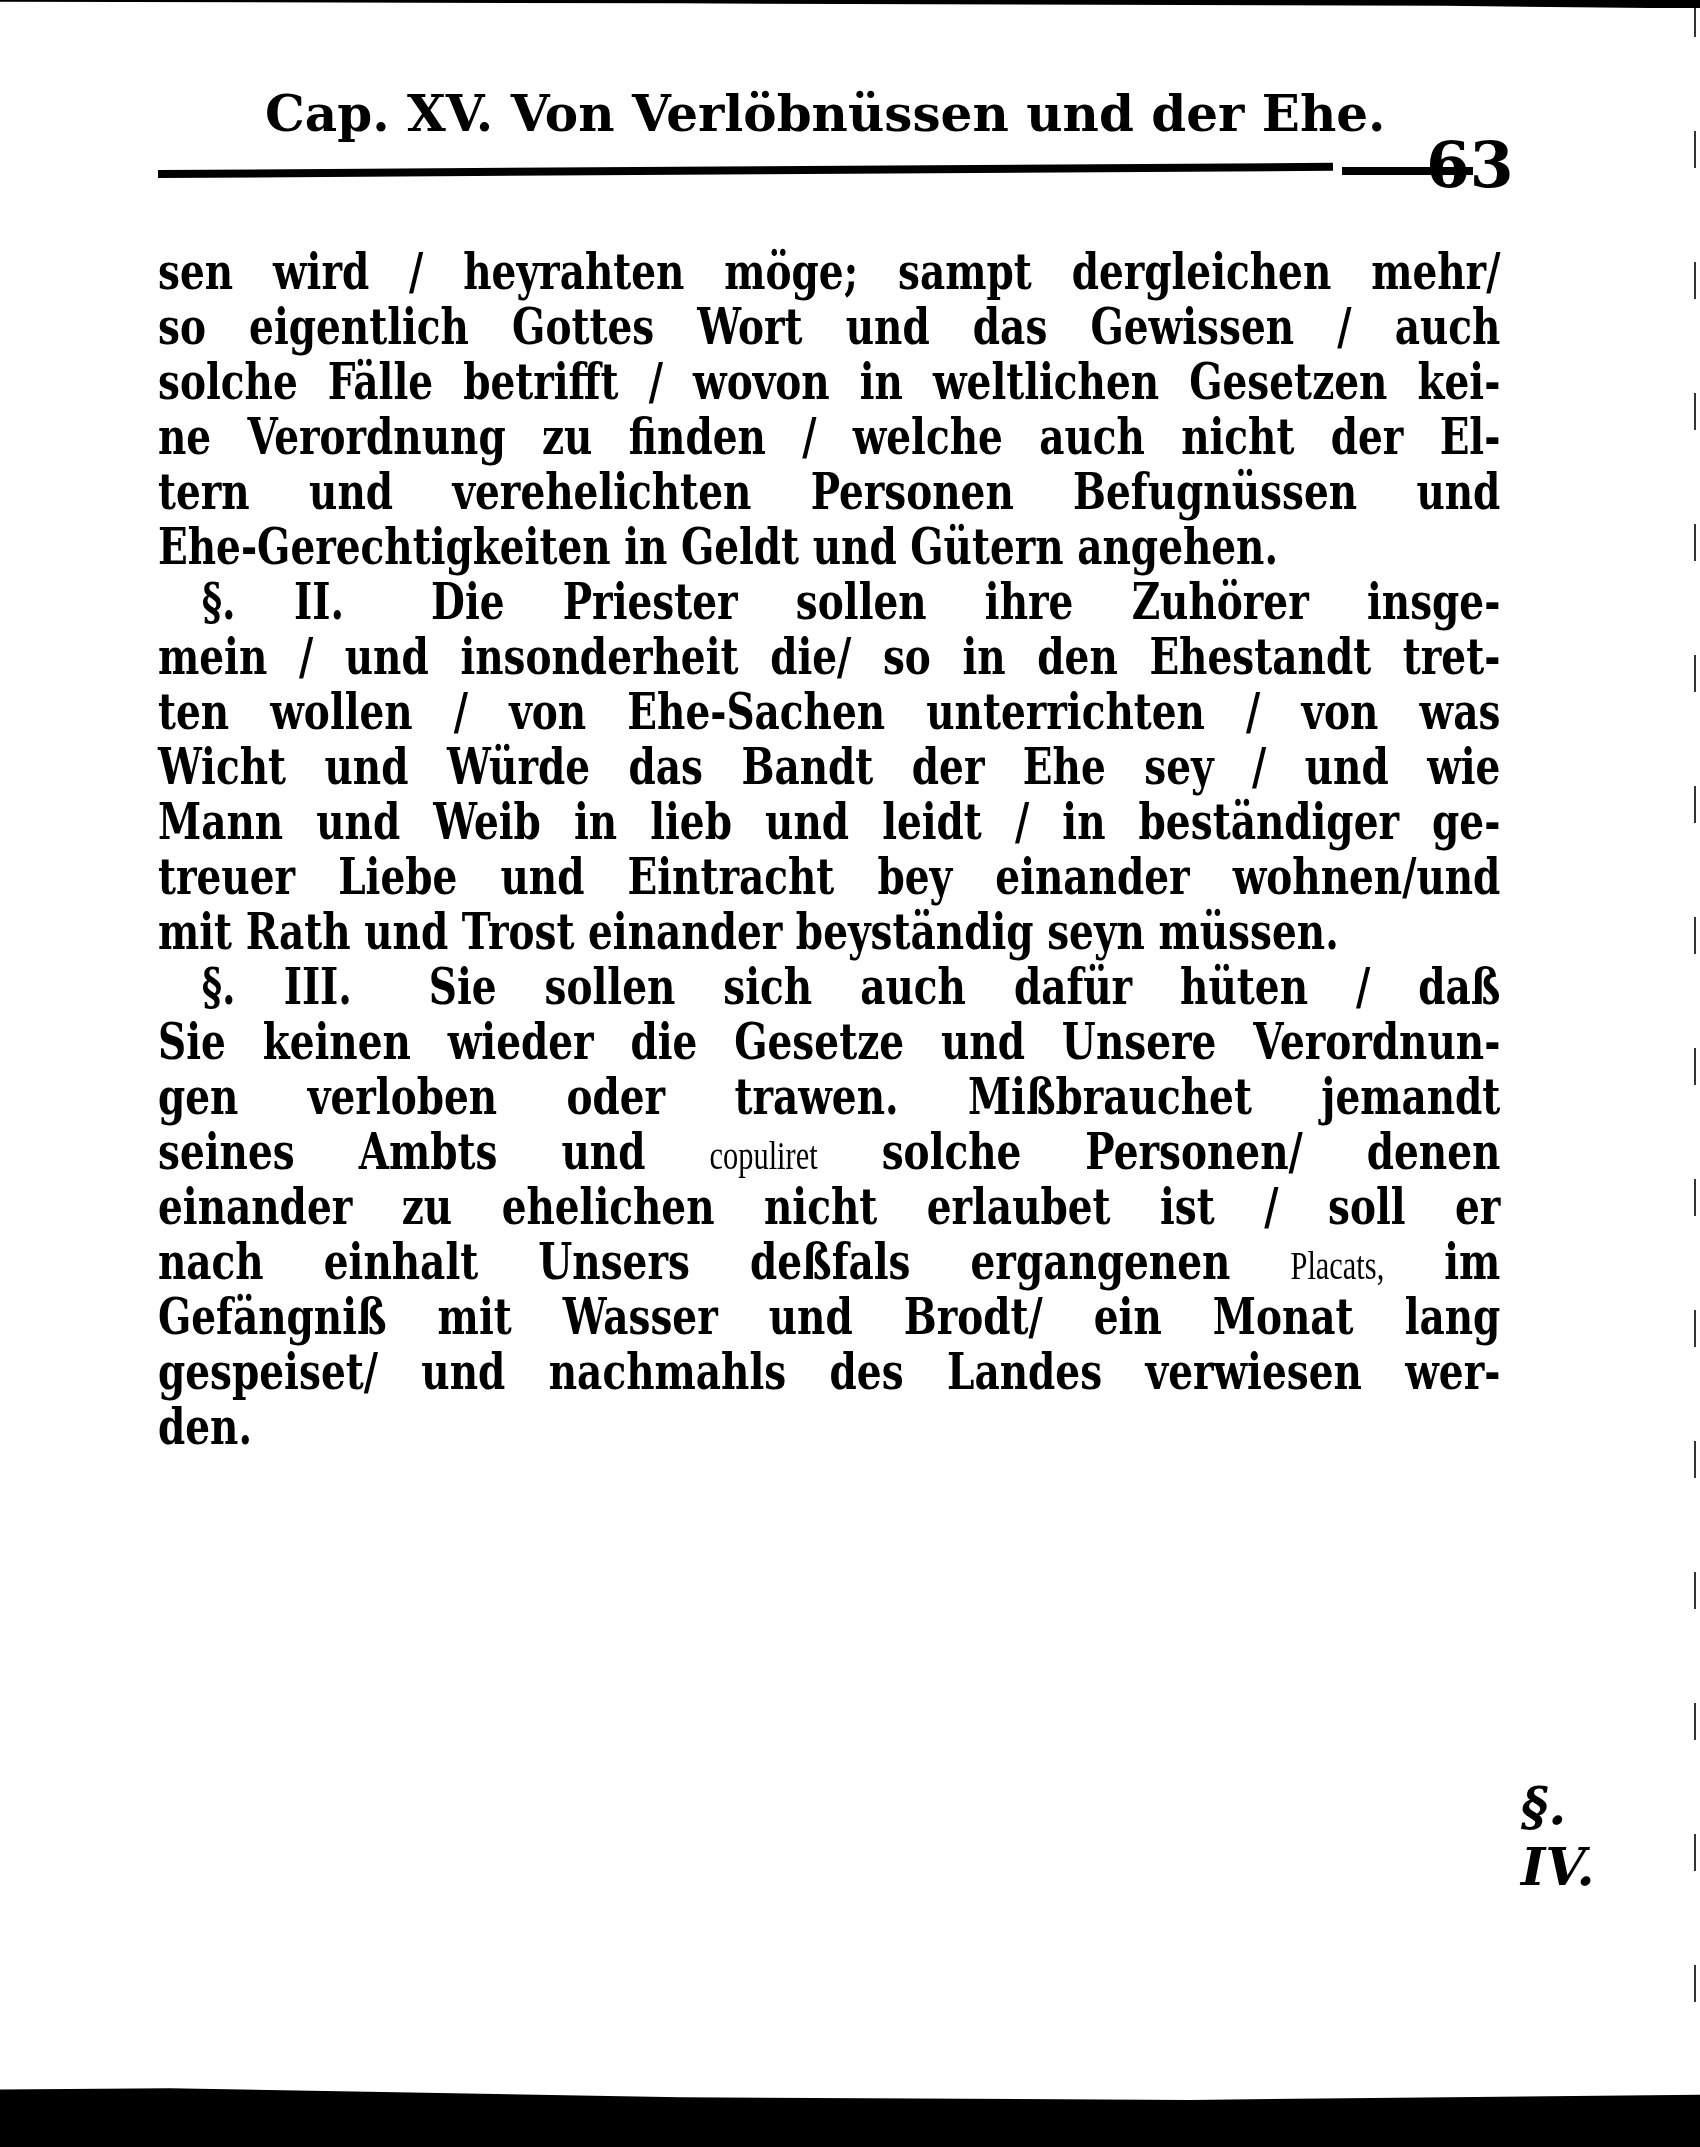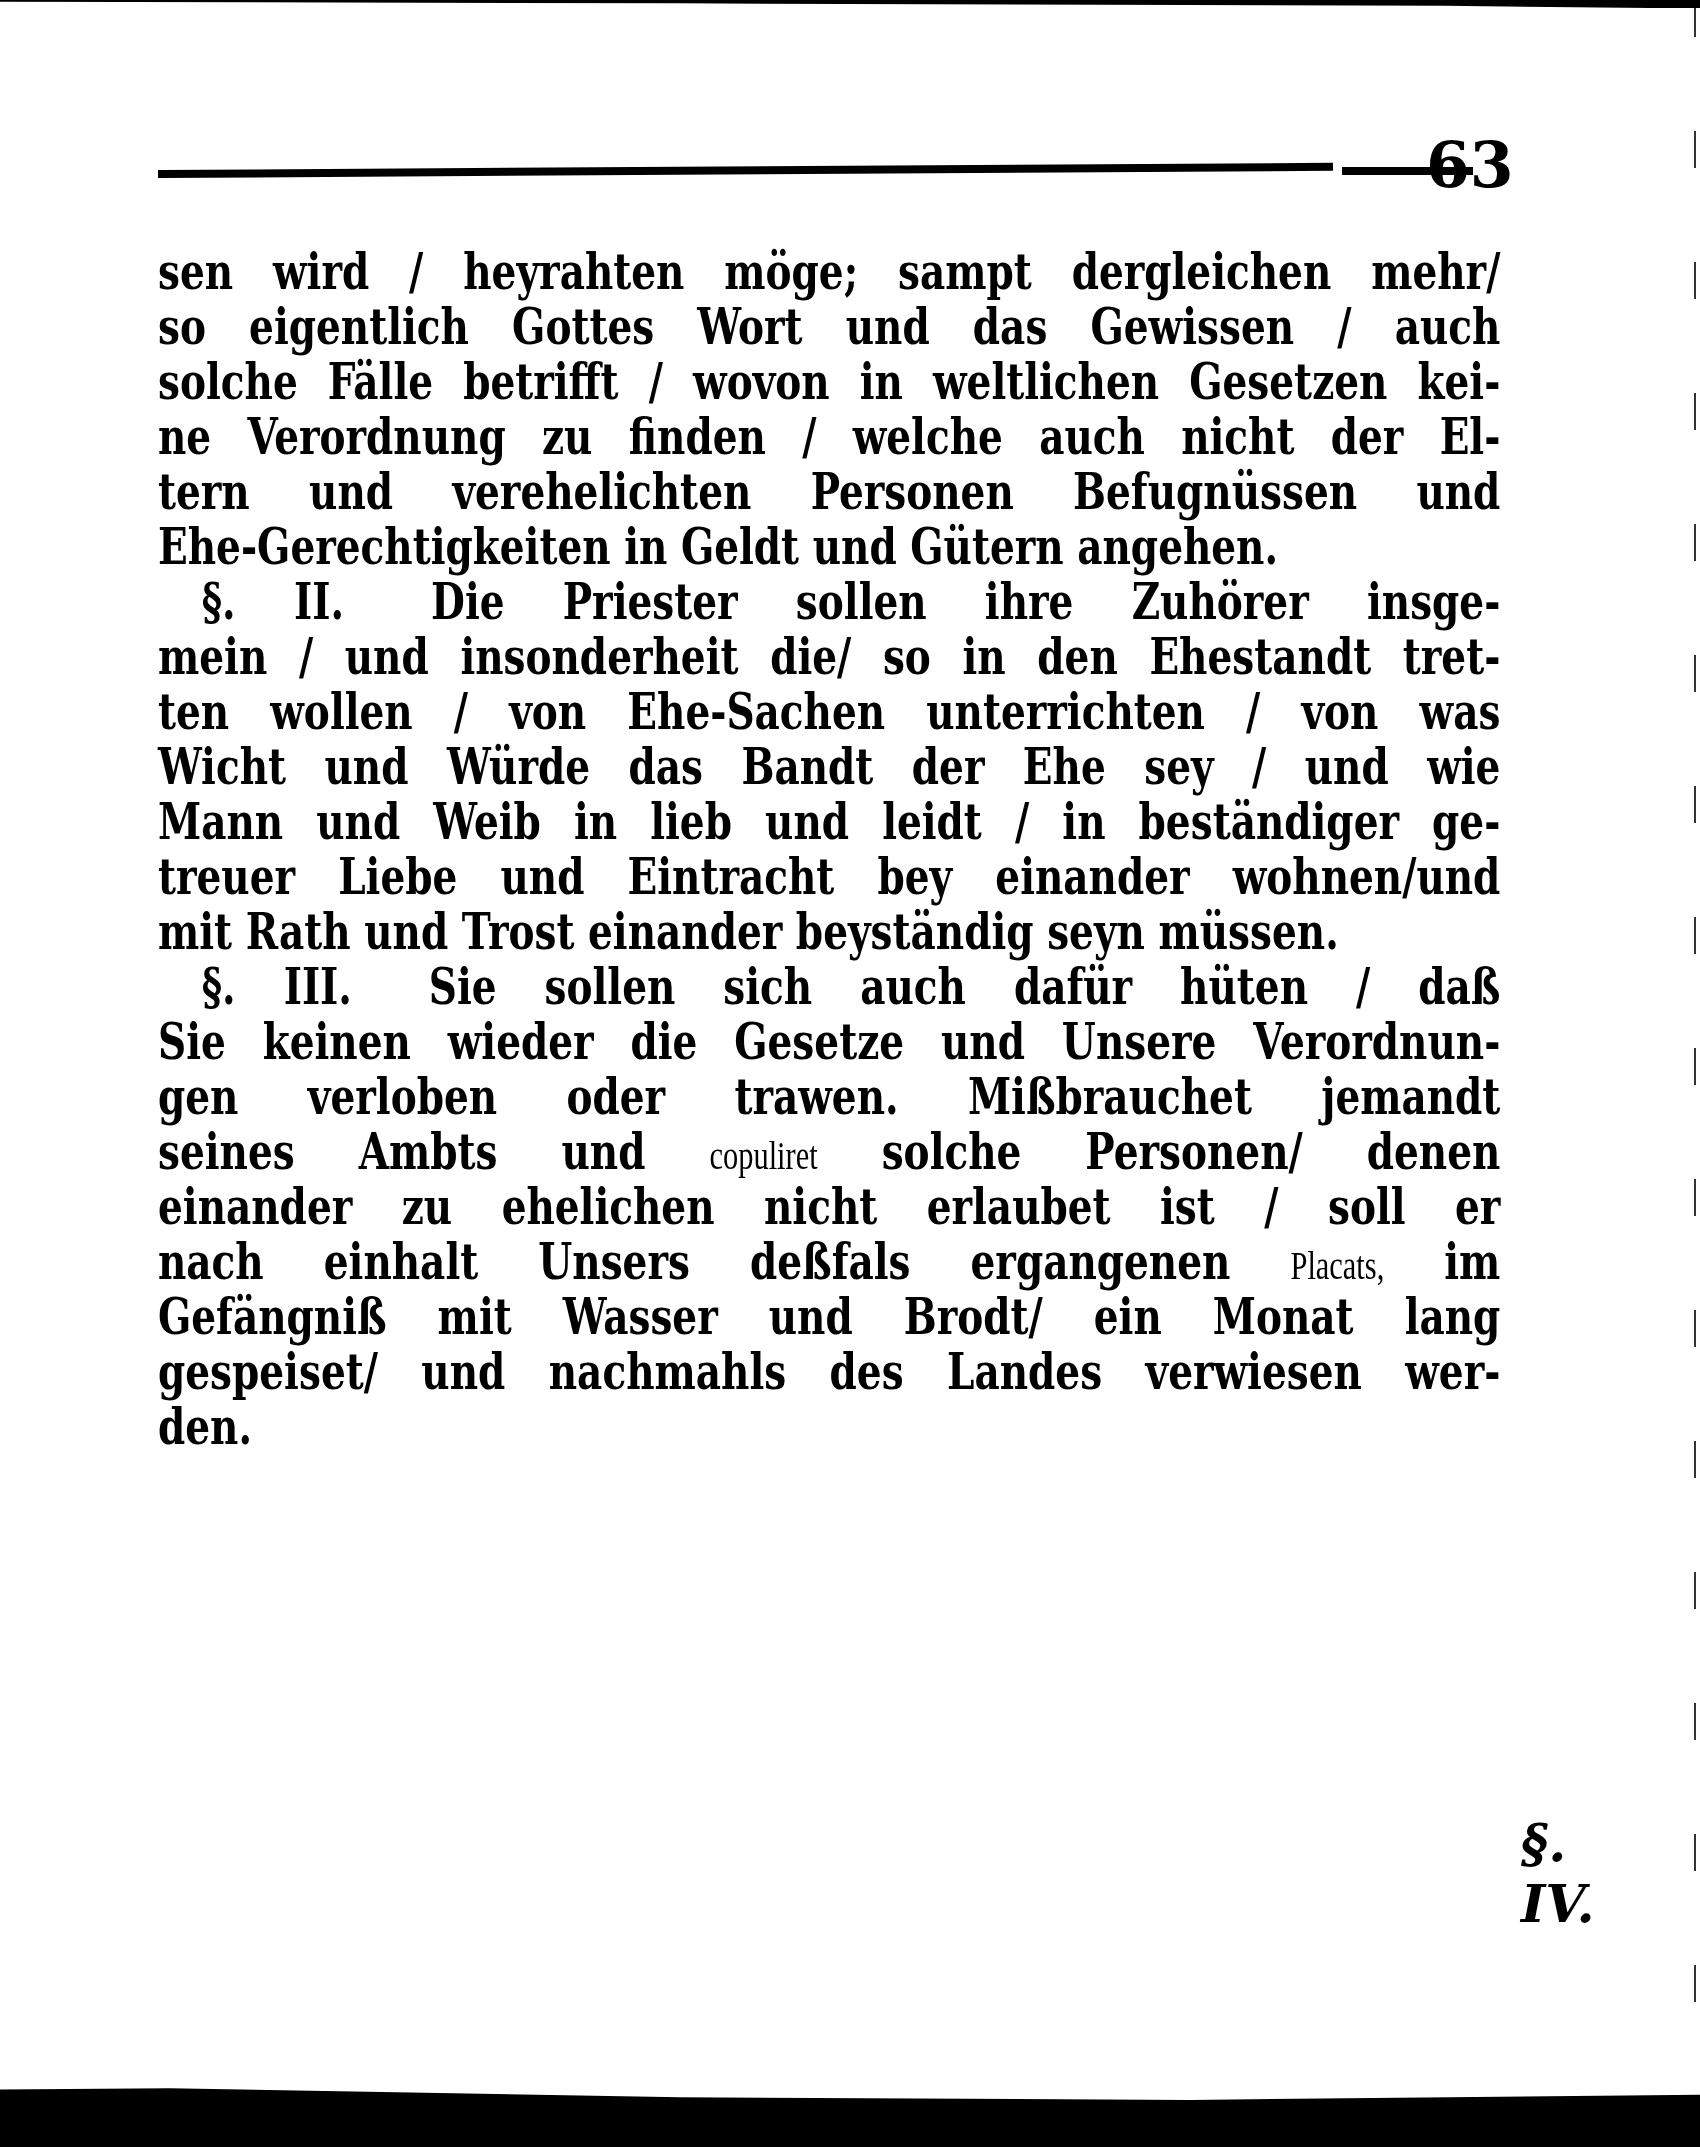--- a/index.html
+++ b/index.html
@@ -114,35 +114,36 @@
       margin-right: 37px;
     }
     .latin {
       font-family: "Liberation Serif", serif;
       font-weight: normal;
       font-size: 39px;
     }
     .catchword {
       position: absolute;
       left: 1363px;
-      top: 1737px;
+      top: 1700px;
       font-size: 52px;
       font-weight: bold;
       font-style: italic;
     }
   </style>
 </head>
 <body>
 
 <div class="top-edge"></div>
 <div class="right-edge"></div>
 <div class="bottom-edge"></div>
 
 <div class="page">
   <div class="running-head">
+    <span class="running-title">Cap. XV. Von Verlöbnüssen und der Ehe.</span>
     <span class="page-number">63</span>
   </div>
   <div class="head-rule"></div>
   <div class="head-rule-2"></div>
 
   <div class="body-text">
     <div class="line">sen wird / heyrahten möge; sampt dergleichen mehr/</div>
     <div class="line">so eigentlich Gottes Wort und das Gewissen / auch</div>
     <div class="line">solche Fälle betrifft / wovon in weltlichen Gesetzen kei-</div>
     <div class="line">ne Verordnung zu finden / welche auch nicht der El-</div>

